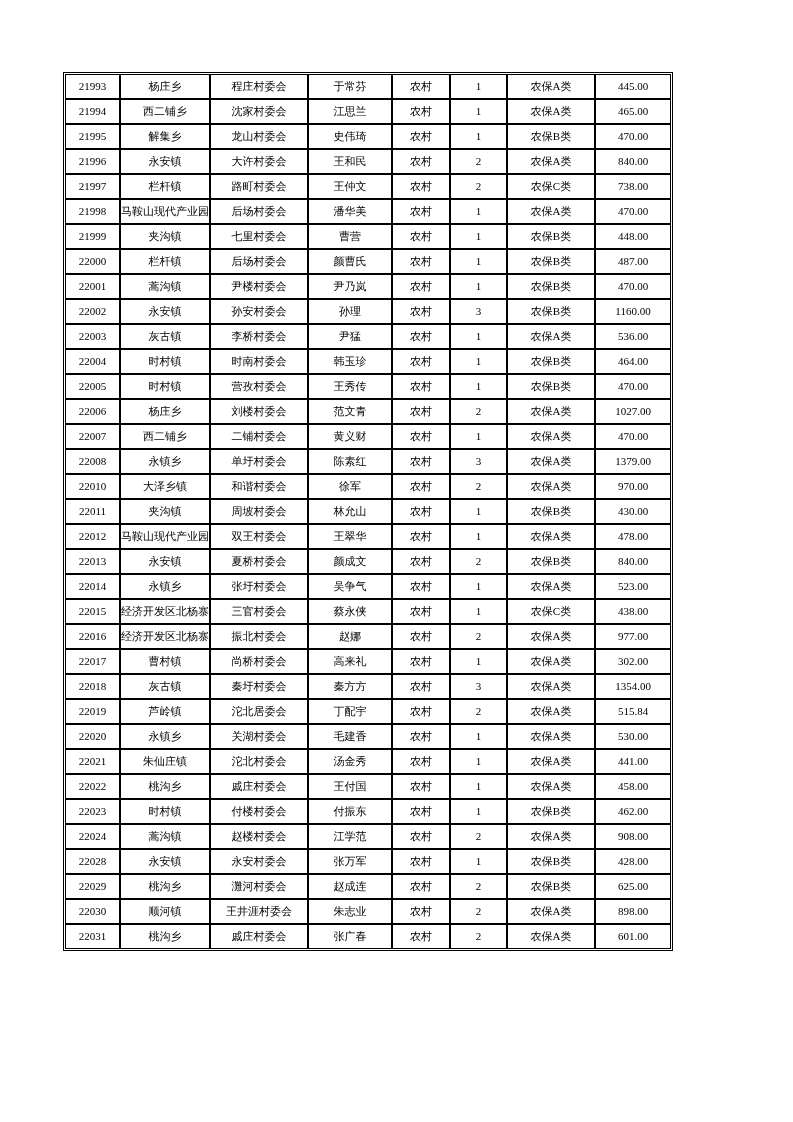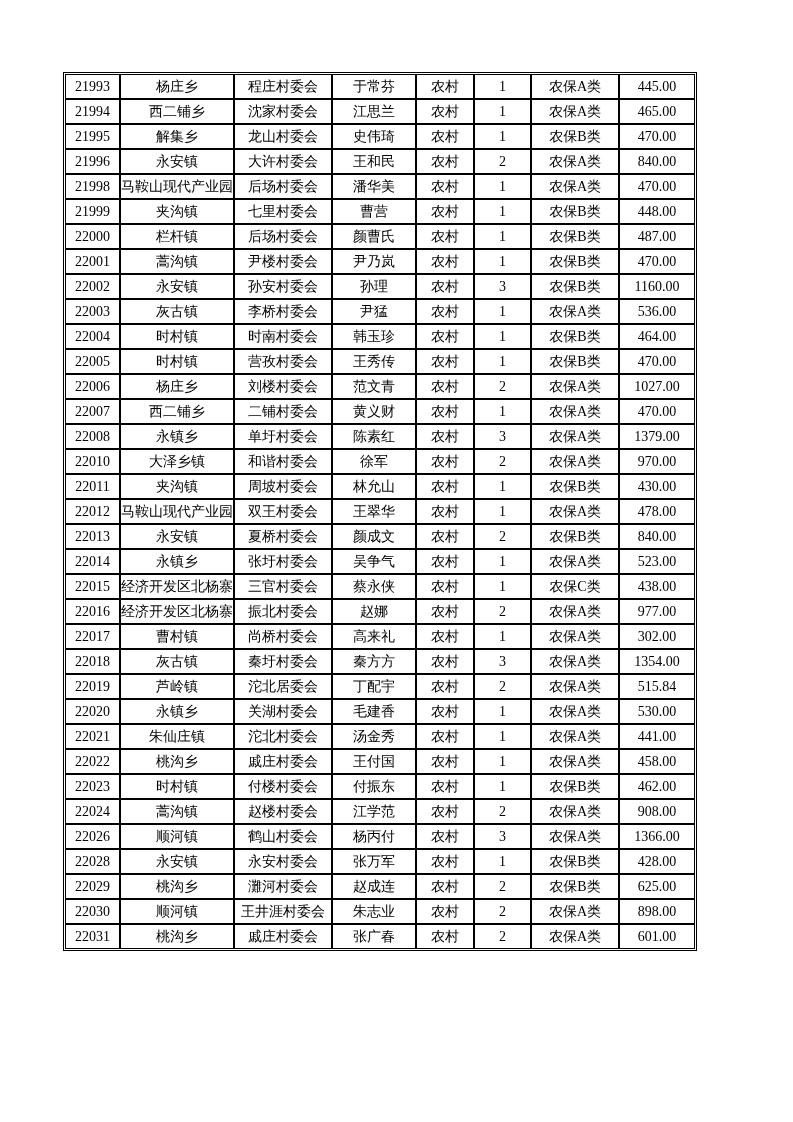--- a/index.html
+++ b/index.html
@@ -19,21 +19,21 @@
   table.grid {
     position: absolute;
     left: 63px;
     top: 72px;
     border-collapse: separate;
     border-spacing: 0;
     border: 1px solid #000000;
     padding: 1px;
     table-layout: fixed;
     font-family: "Liberation Serif", "DejaVu Serif", serif;
-    font-size: 14px;
+    font-size: 11px;
     color: #000000;
   }
   table.grid td {
     box-sizing: border-box;
     border: 1px solid #000000;
     height: 23px;
     padding: 0;
     text-align: center;
     vertical-align: middle;
     white-space: nowrap;
@@ -100,20 +100,30 @@
           <td>21996</td>
           <td>永安镇</td>
           <td>大许村委会</td>
           <td>王和民</td>
           <td>农村</td>
           <td>2</td>
           <td>农保A类</td>
           <td>840.00</td>
         </tr>
         <tr>
+          <td>21997</td>
+          <td>栏杆镇</td>
+          <td>路町村委会</td>
+          <td>王仲文</td>
+          <td>农村</td>
+          <td>2</td>
+          <td>农保C类</td>
+          <td>738.00</td>
+        </tr>
+        <tr>
           <td>21998</td>
           <td>马鞍山现代产业园</td>
           <td>后场村委会</td>
           <td>潘华美</td>
           <td>农村</td>
           <td>1</td>
           <td>农保A类</td>
           <td>470.00</td>
         </tr>
         <tr>
@@ -358,30 +368,20 @@
         </tr>
         <tr>
           <td>22024</td>
           <td>蒿沟镇</td>
           <td>赵楼村委会</td>
           <td>江学范</td>
           <td>农村</td>
           <td>2</td>
           <td>农保A类</td>
           <td>908.00</td>
-        </tr>
-        <tr>
-          <td>22026</td>
-          <td>顺河镇</td>
-          <td>鹤山村委会</td>
-          <td>杨丙付</td>
-          <td>农村</td>
-          <td>3</td>
-          <td>农保A类</td>
-          <td>1366.00</td>
         </tr>
         <tr>
           <td>22028</td>
           <td>永安镇</td>
           <td>永安村委会</td>
           <td>张万军</td>
           <td>农村</td>
           <td>1</td>
           <td>农保B类</td>
           <td>428.00</td>

